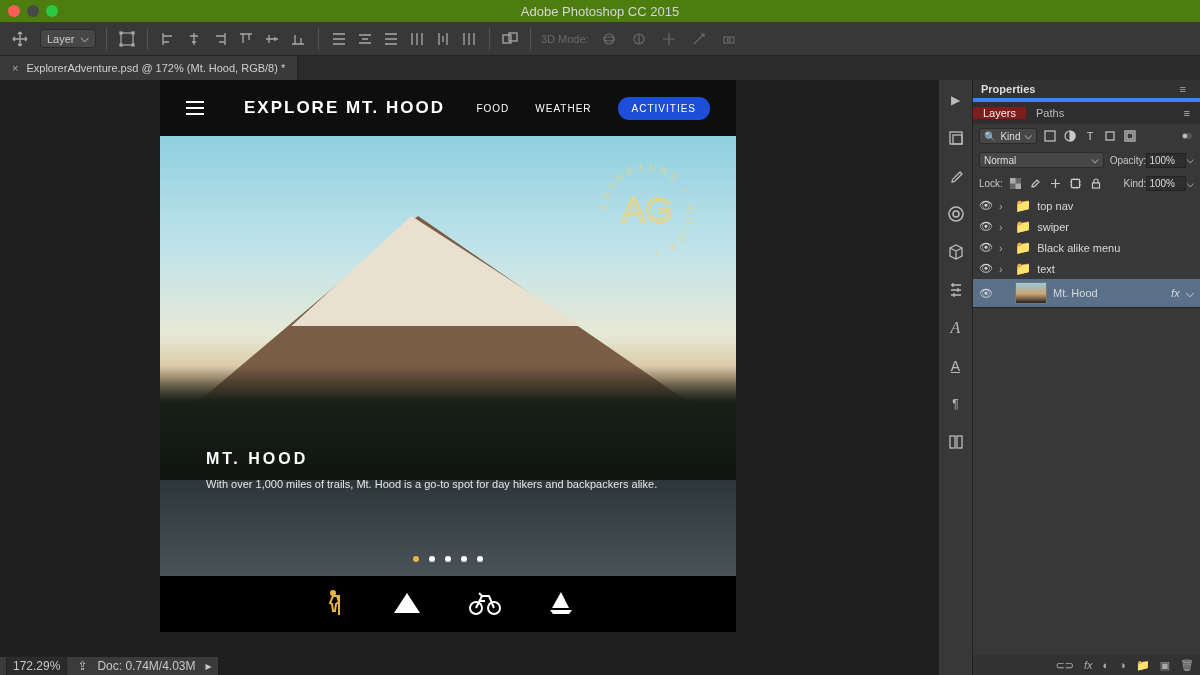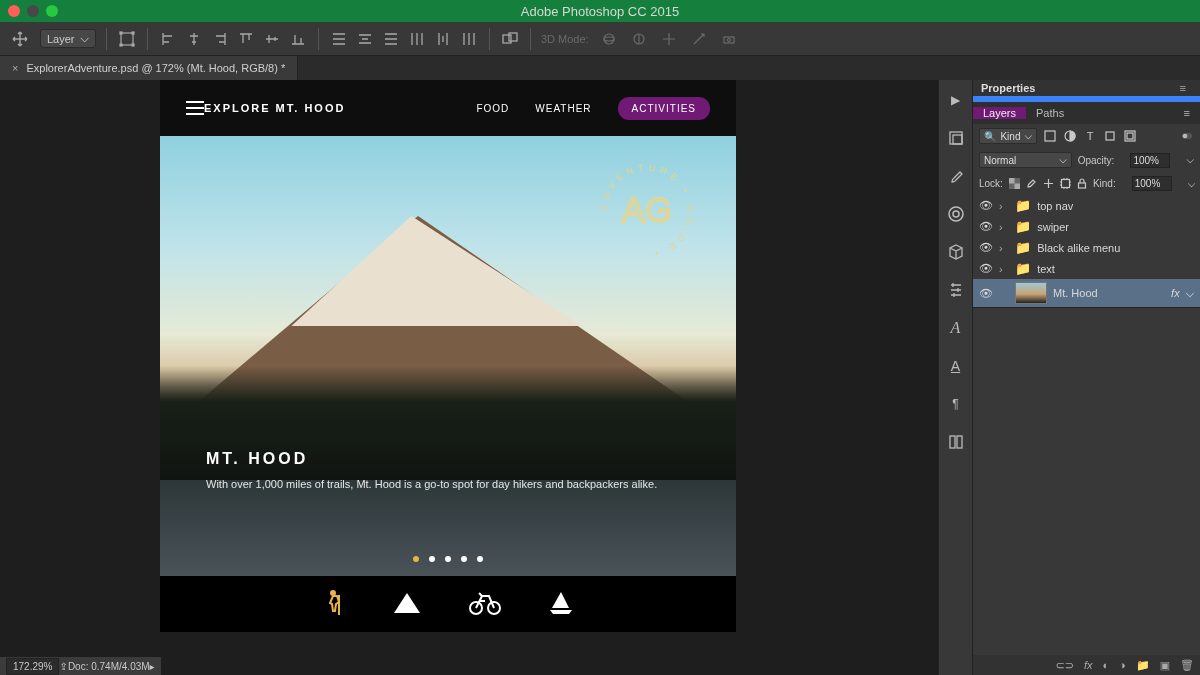--- a/index.html
+++ b/index.html
@@ -1,19 +1,19 @@
 <!DOCTYPE html>
 <html><head>
 <meta charset="utf-8">
 <style>
 * { margin: 0; padding: 0; box-sizing: border-box; font-family: -apple-system, "Helvetica Neue", Arial, sans-serif; }
 html, body { width: 1200px; height: 675px; overflow: hidden; background: #2f2f2f; color: #c8c8c8; font-size: 12px; }
 
 
-.titlebar { height: 22px; background: #15803d; display: flex; align-items: center; padding: 0 8px; position: relative; }
+.titlebar { height: 22px; background: #4d7c0f; display: flex; align-items: center; padding: 0 8px; position: relative; }
 .traffic { display: flex; gap: 7px; }
 .tl { width: 12px; height: 12px; border-radius: 50%; }
 .tl.red   { background:#ff5f57;} .tl.yel{background:#484848;} .tl.grn{background:#28c940;}
 .titlebar .title { position:absolute; left:0; right:0; text-align:center; font-size:13px; color:#d6d6d6; pointer-events:none;}
 
 
 .options { height: 34px; background:#383838; border-bottom:1px solid #222; display:flex; align-items:center; gap:10px; padding:0 10px;}
 .options .sep{ width:1px; height:22px; background:#555;}
 .layer-dd{ background:#474747; border:1px solid #2b2b2b; color:#ccc; padding:2px 6px; display:flex; align-items:center; gap:6px; border-radius:3px; font-size:11px;}
 .ob-btn{ width:20px; height:20px; display:flex; align-items:center; justify-content:center; color:#aaa;}
@@ -22,32 +22,32 @@
 .ob-dim svg{stroke:#6a6a6a;}
 
 
 .tabstrip{ height:24px; background:#2b2b2b; display:flex; align-items:stretch;}
 .doctab{ background:#3a3a3a; color:#d0d0d0; font-size:11px; padding:0 12px; display:flex; align-items:center; gap:8px; border-right:1px solid #222;}
 .doctab .x{ color:#aaa; font-size:11px;}
 
 
 .workspace{ position:absolute; top:80px; bottom:0; left:0; right:0; display:flex;}
 .canvas-area{ flex:1; background:#1e1e1e; position:relative; overflow:hidden;}
-.status{ position:absolute; left:0; bottom:0; height:18px; background:#3b3b3b; color:#c8c8c8; font-size:10px; display:flex; align-items:center; padding:0 6px;}
+.status{ position:absolute; left:0; bottom:0; height:18px; background:#3b3b3b; color:#c8c8c8; font-size:12px; display:flex; align-items:center; gap:10px; padding:0 6px;}
 .status .z{background:#2b2b2b; padding:2px 6px; border:1px solid #222;}
 
 
 .artboard{ position:absolute; left:160px; top:0; width:576px;}
 .design{ width:100%; background:#000; color:#fff; font-family:"Helvetica Neue",Arial,sans-serif;}
 .topnav{ height:56px; display:flex; align-items:center; padding:0 26px; background:#0e0e0e; letter-spacing:1px;}
 .hamb{ display:flex; flex-direction:column; gap:4px;}
 .hamb span{ width:18px; height:2px; background:#fff;}
-.brand{ font-size:11px; font-weight:700; letter-spacing:2px;}
+.brand{ margin-left:40px; font-size:17px; font-weight:700; letter-spacing:2px;}
 .navlinks{ margin-left:auto; display:flex; align-items:center; gap:26px; font-size:10px; letter-spacing:1px;}
-.pill{ background:#701a75; padding:6px 14px; border-radius:11px;}
+.pill{ background:#1d4ed8; padding:6px 14px; border-radius:11px;}
 .hero{ position:relative; height:440px; overflow:hidden;}
 .sky{ position:absolute; inset:0; background:linear-gradient(180deg,#8fd0df 0%,#bfe3ea 25%,#e6ead6 45%,#d8c09a 55%,#8e6f56 62%,#5a493d 70%,#1f221e 82%,#0e0f0f 100%);}
 .mountain{ position:absolute; left:0; right:0; top:80px; bottom:0;}
 .peak{ position:absolute; left:50%; transform:translateX(-50%); width:0; height:0; border-left:260px solid transparent; border-right:320px solid transparent; border-bottom:220px solid #7a5d45;}
 .snow{ position:absolute; left:50%; top:0; transform:translateX(-54%); width:0; height:0; border-left:120px solid transparent; border-right:170px solid transparent; border-bottom:110px solid #e9e0d0;}
 .trees{ position:absolute; left:0; right:0; bottom:90px; height:120px; background:linear-gradient(180deg,transparent 0%,#182018 30%,#0f130f 100%);}
 .lake{ position:absolute; left:0; right:0; bottom:0; height:96px; background:linear-gradient(180deg,#2d3639 0%,#4a5458 100%);}
 .badge{ position:absolute; right:34px; top:20px; width:110px; height:110px; display:flex; align-items:center; justify-content:center;}
 .badge svg{width:110px;height:110px;}
 .herotext{ position:absolute; left:46px; bottom:86px; right:46px;}
@@ -58,30 +58,30 @@
 .dot.active{ background:#e7b445;}
 .iconrow{ height:56px; background:#000; display:flex; justify-content:center; align-items:center; gap:46px;}
 .iconrow .ic{ color:#fff;}
 .iconrow .ic.active{ color:#e7b445;}
 
 
 .collapsed-dock{ width:34px; background:#383838; border-left:1px solid #222; display:flex; flex-direction:column; align-items:center; padding-top:10px; gap:18px;}
 .collapsed-dock .ci{ width:20px; height:20px; display:flex; align-items:center; justify-content:center; color:#bbb;}
 
 .panels{ width:228px; background:#383838; border-left:1px solid #222; display:flex; flex-direction:column;}
-.panel-tab{ height:22px; display:flex; align-items:center; padding:0 8px; background:#323232; font-size:11px; font-weight:600; color:#ddd; border-bottom:6px solid #3b82f6; justify-content:space-between;}
+.panel-tab{ height:22px; display:flex; align-items:center; padding:0 8px; background:#323232; font-size:11px; font-weight:600; color:#ddd; border-bottom:4px solid #3b82f6; justify-content:space-between;}
 .panel-sec{ border-bottom:1px solid #222;}
 .layer-tabs{ height:22px; display:flex; align-items:center; background:#2e2e2e; font-size:11px;}
 .layer-tabs span{ padding:0 10px; color:#bbb;}
-.layer-tabs span.act{ background:#701a75; color:#eee;}
+.layer-tabs span.act{ background:#7f1d1d; color:#eee;}
 .flyout{ margin-left:auto; padding:0 6px; color:#aaa;}
 .kind-row,.blend-row,.lock-row{ display:flex; align-items:center; gap:6px; padding:4px 6px; font-size:10px;}
 .kind-dd,.blend-dd{ background:#474747; border:1px solid #2b2b2b; padding:1px 4px; border-radius:2px; display:flex; align-items:center; gap:4px; color:#ddd;}
 .ic10{ width:14px; height:14px; display:flex; align-items:center; justify-content:center;}
-.opf{ margin-left:auto; display:flex; align-items:center; gap:16px;}
+.opf{ margin-left:auto; display:flex; align-items:center; gap:0;}
 .opf input{ width:40px; background:#2e2e2e; border:1px solid #222; color:#ddd; font-size:10px; padding:1px 2px;}
 .layer-list{ flex:1; overflow:auto;}
 .layer{ display:flex; align-items:center; gap:6px; padding:3px 6px; font-size:11px; color:#d8d8d8;}
 .layer.sel{ background:#5a7089;}
 .eye{ width:14px; text-align:center;}
 .disc{ width:10px; color:#aaa;}
 .fold{ font-size:13px;}
 .thumb{ width:32px; height:22px; background:linear-gradient(180deg,#9cc9d6 0%,#caa472 55%,#222 100%); border:1px solid #777;}
 .panel-footer{ height:20px; background:#323232; display:flex; align-items:center; justify-content:flex-end; gap:10px; padding:0 6px; color:#aaa; font-size:11px;}
 .group{display:flex;gap:6px;}

